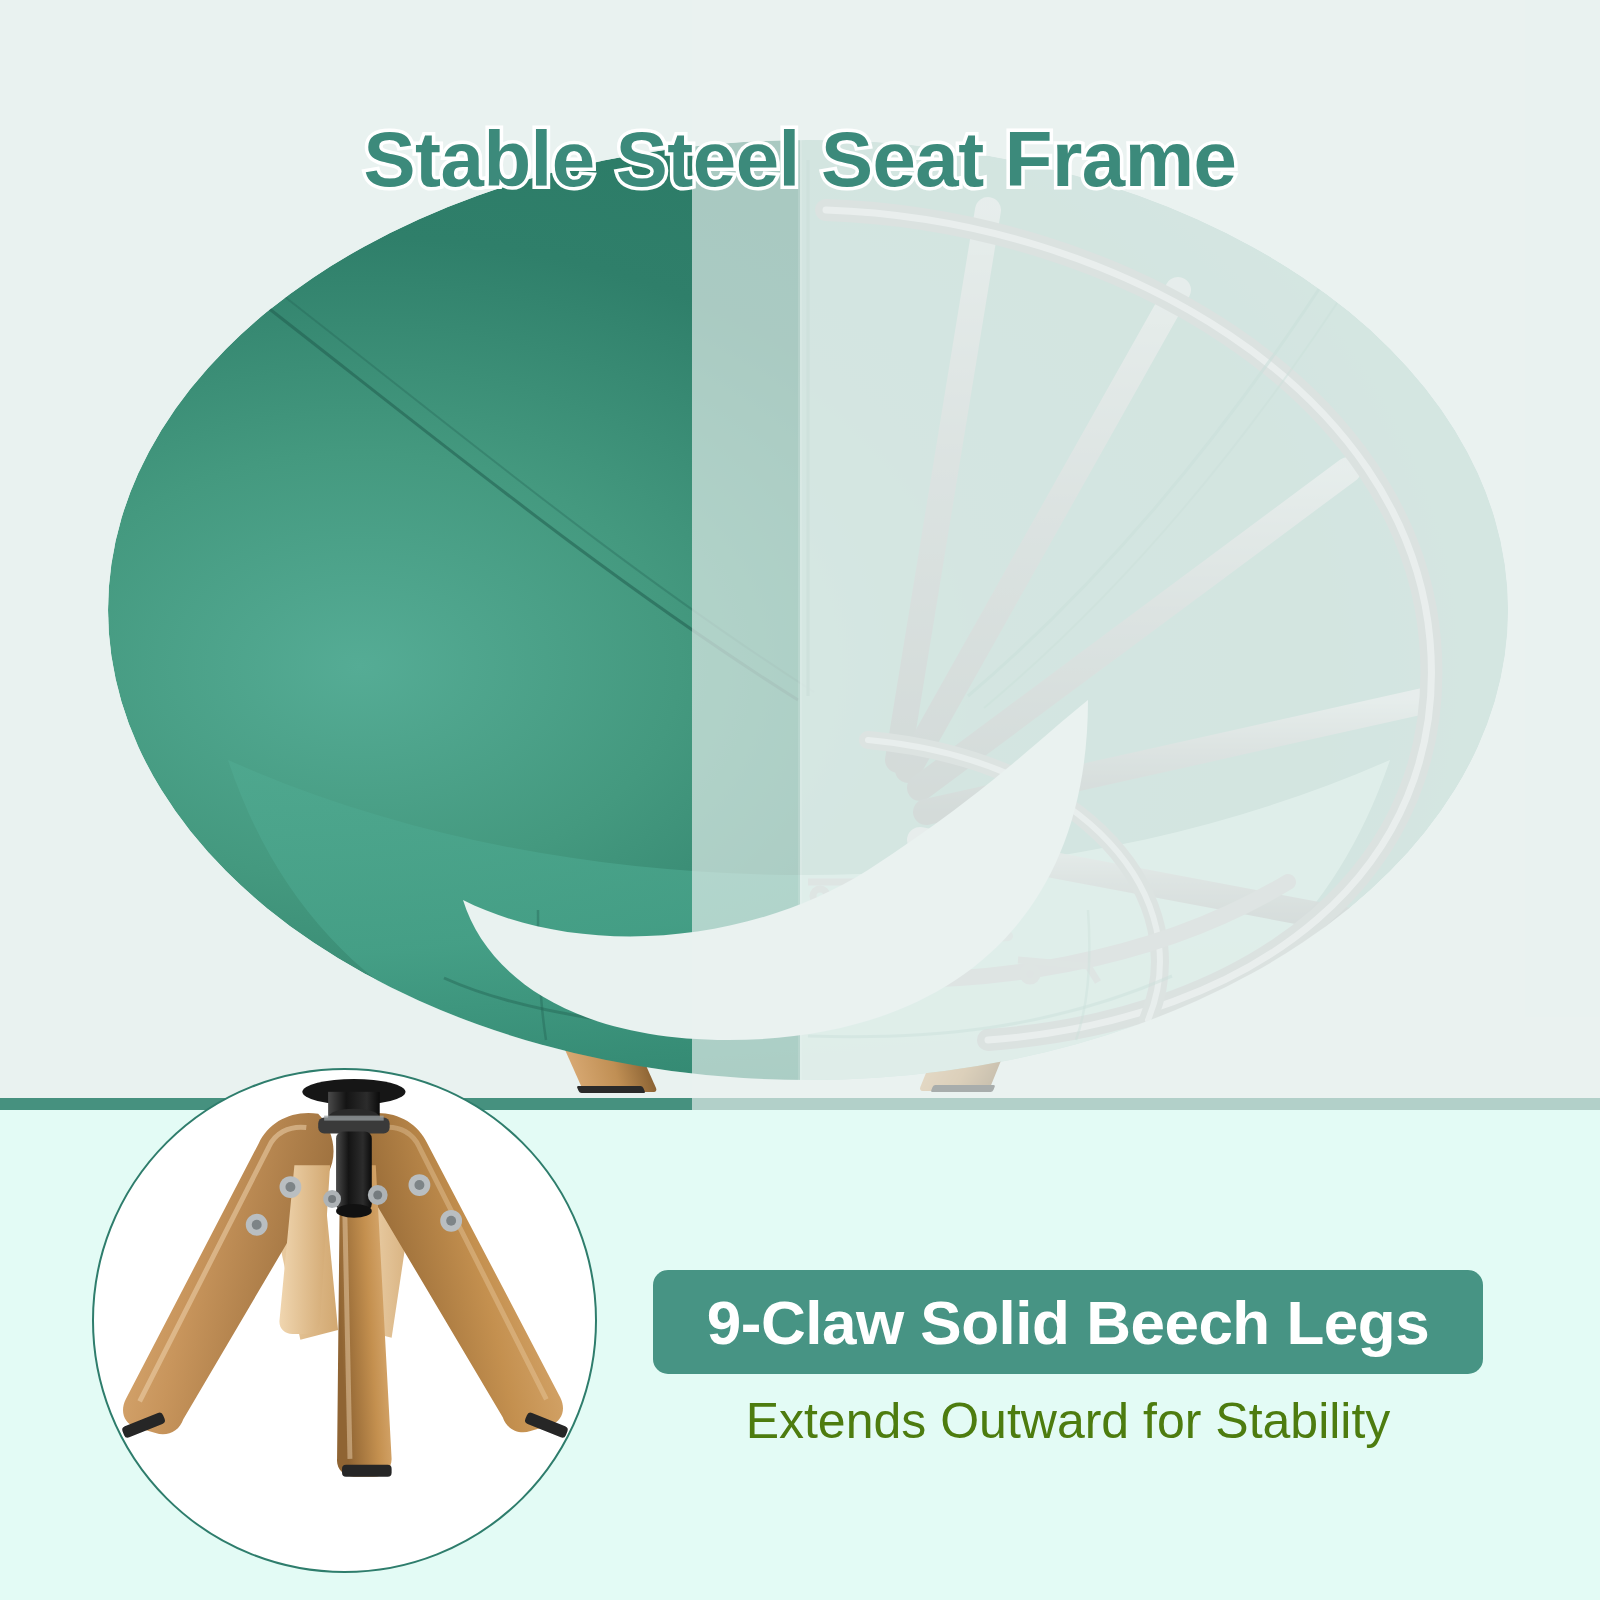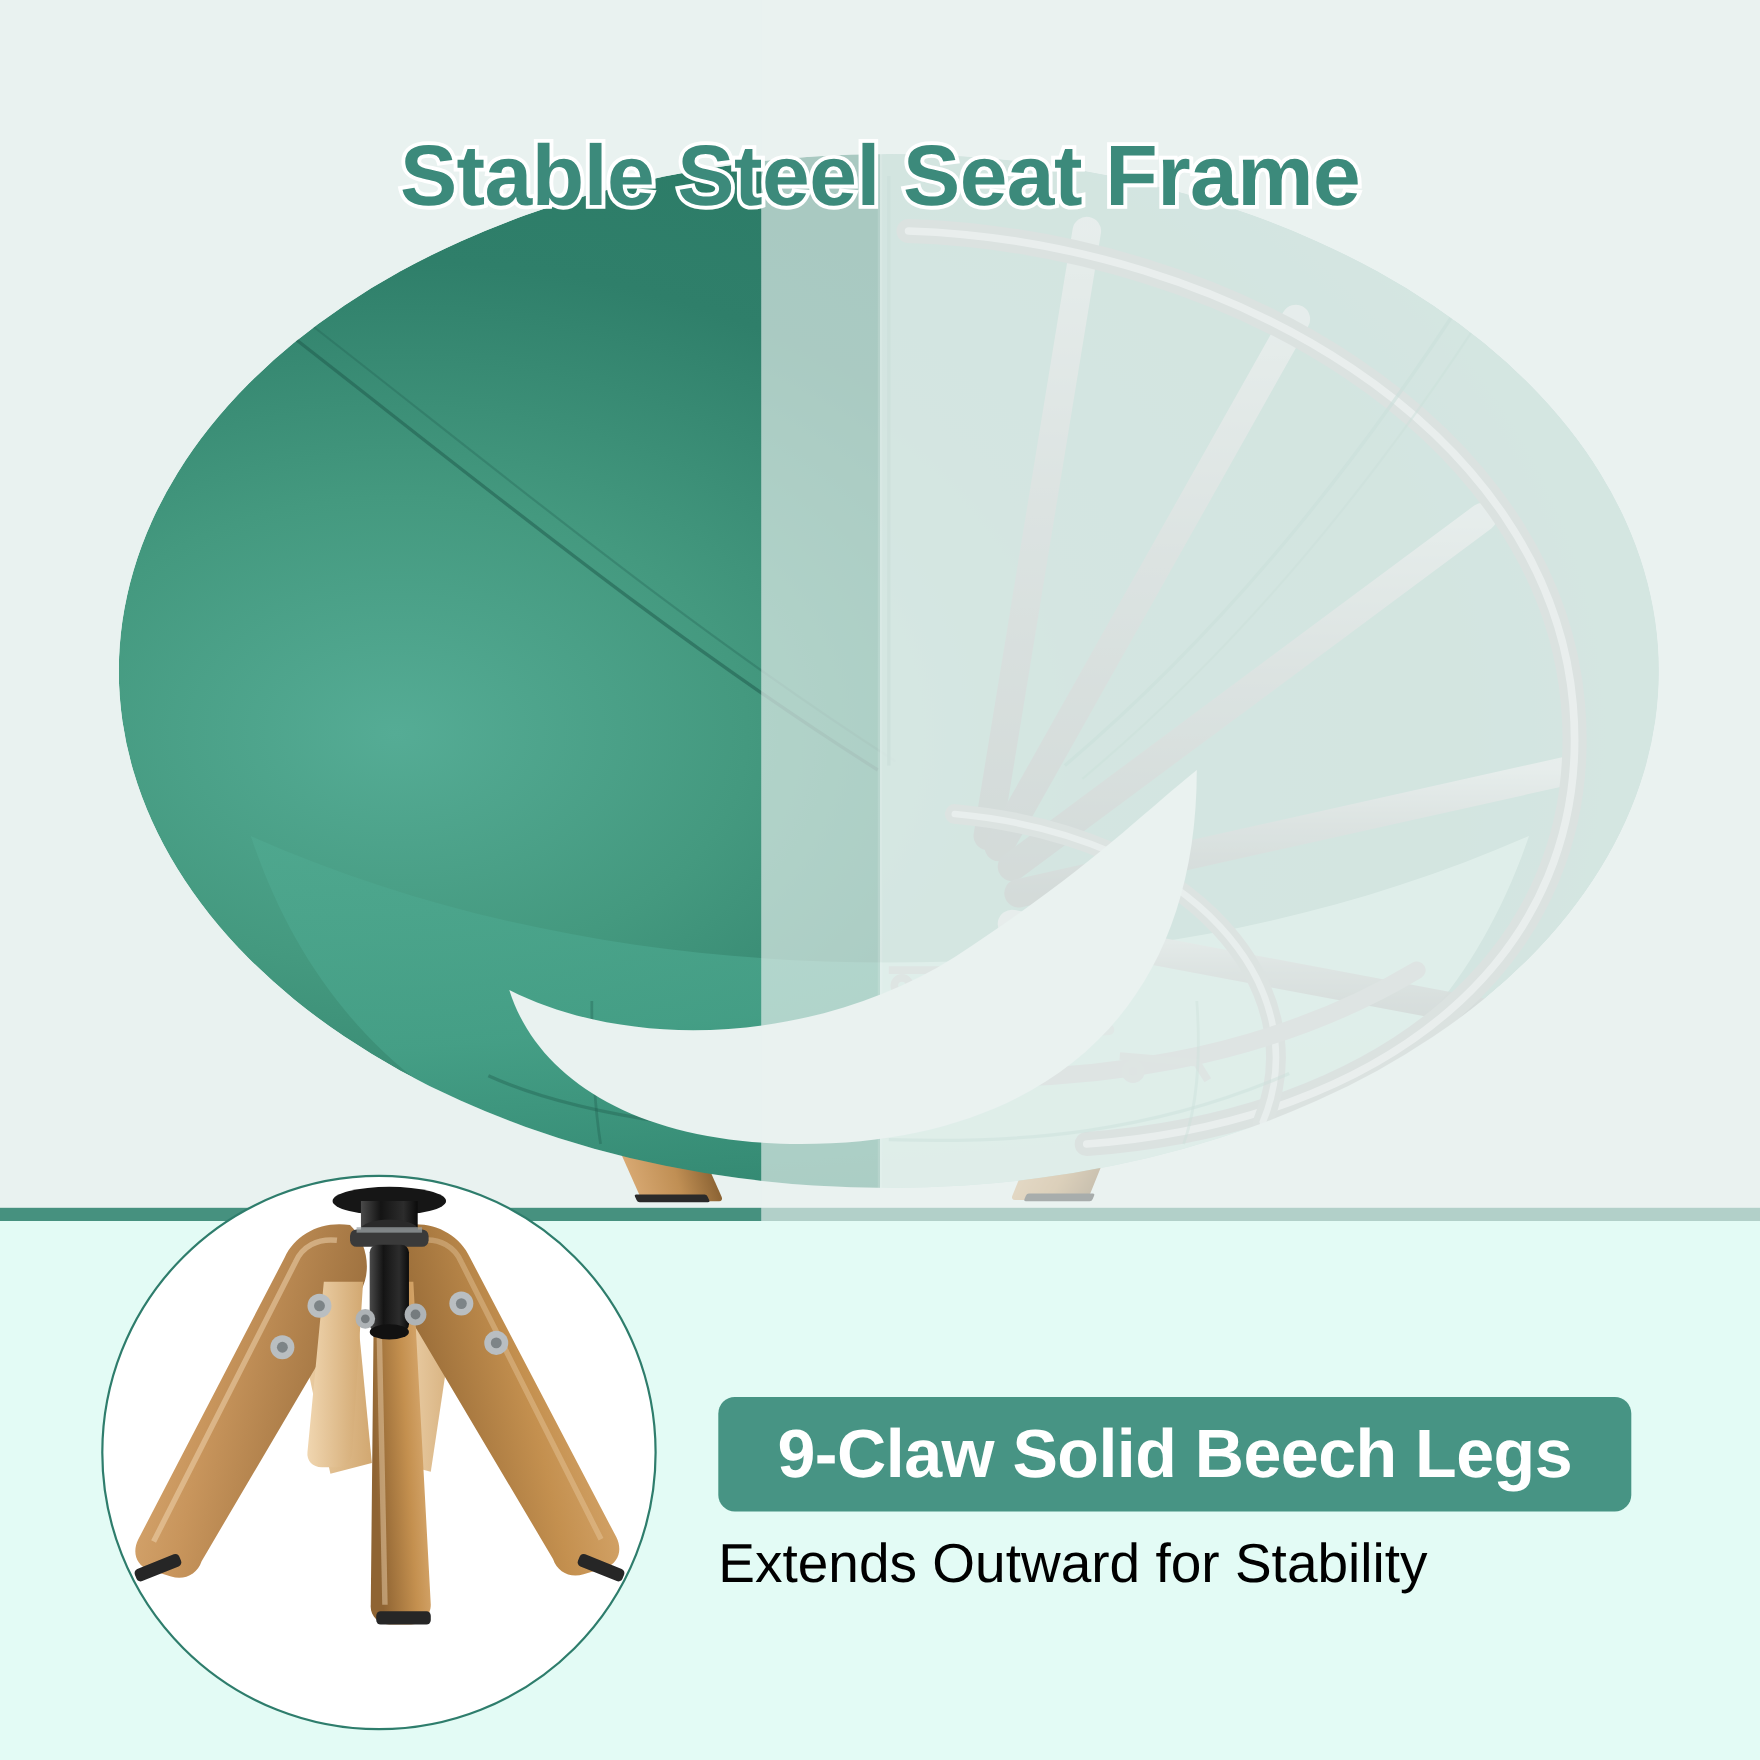--- a/index.html
+++ b/index.html
@@ -112,22 +112,23 @@
     font-size: 62px;
     font-weight: 700;
     letter-spacing: -0.5px;
     font-family: "Liberation Sans Narrow", "Liberation Sans", sans-serif;
     white-space: nowrap;
   }
   .subtitle {
     position: absolute;
     left: 653px; top: 1392px;
     width: 830px;
+    text-align: center;
     font-size: 50px;
-    color: #000000;
+    color: #4d7c0f;
     font-family: "Liberation Sans Narrow", "Liberation Sans", sans-serif;
     white-space: nowrap;
     z-index: 30;
   }
 </style>
 </head>
 <body>
 
 <div id="stage">
 

